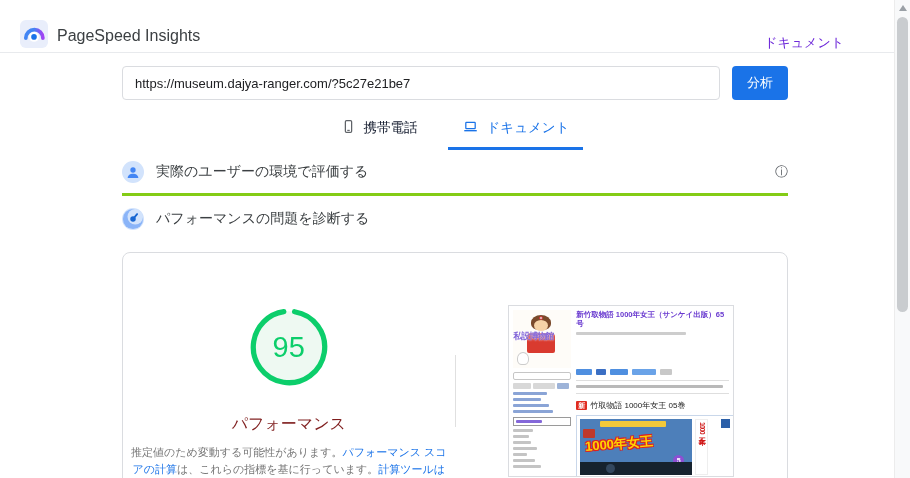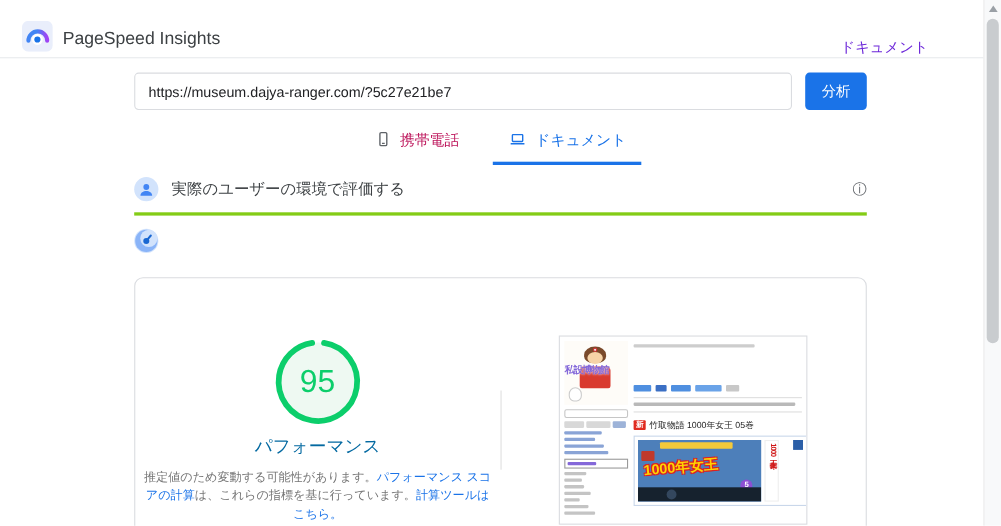--- a/index.html
+++ b/index.html
@@ -22,41 +22,41 @@
     padding:0 12px; font-size:13px; color:#202124; outline:none;
     font-family:"Liberation Sans","DejaVu Sans",sans-serif; }
   .analyze-btn { width:56px; height:34px; background:#1a73e8; color:#fff; border:none;
     border-radius:4px; font-size:13px; cursor:pointer;
     font-family:"Liberation Sans","DejaVu Sans",sans-serif; }
 
   
   .tabs { margin-top:10px; display:flex; justify-content:center; gap:16px; }
   .tab { display:flex; align-items:center; gap:8px; padding:9px 14px 10px;
     font-size:13.5px; cursor:pointer; border-bottom:3px solid transparent; }
-  .tab.inactive { color:#be185d; }
+  .tab.inactive { color:#0f172a; }
   .tab.active { color:#1a73e8; border-bottom-color:#1a73e8; }
 
   
   .panel-row { height:46px; display:flex; align-items:center; }
   .panel-row.bordered { border-bottom:3px solid #84cc16; }
   .circ-icon { width:22px; height:22px; border-radius:50%; background:#d2e3fc;
     display:flex; align-items:center; justify-content:center; overflow:hidden; flex:none; }
   .panel-title { margin-left:12px; font-size:14px; color:#3c4043; }
   .panel-status { margin-left:auto; display:flex; align-items:center; gap:7px; cursor:pointer; }
   .info-glyph { font-size:13px; color:#5f6368; line-height:1; }
   .status-text { font-size:13px; color:#1a73e8; }
 
   
   .card { margin-top:10px; border:1px solid #dadce0; border-radius:8px; min-height:300px; background:#fff; }
   .card-body { display:flex; padding-top:52px; }
   .col-left { flex:1; display:flex; flex-direction:column; align-items:center; }
   .gauge { position:relative; width:84px; height:84px; }
   .gauge .num { position:absolute; inset:0; display:flex; align-items:center;
     justify-content:center; font-size:29px; color:#0cce6b; }
-  .score-label { margin-top:7px; font-size:16px; color:#0369a1; }
+  .score-label { margin-top:25px; font-size:16px; color:#7f1d1d; }
   .score-note { margin-top:9px; width:322px; font-size:11px; line-height:1.55;
     text-align:center; color:#757575; }
   .score-note a { color:#1a73e8; text-decoration:none; cursor:pointer; }
 
   .v-divider { width:1px; background:#e0e0e0; height:72px; margin-top:50px; }
 
   .col-right { flex:1; display:flex; justify-content:center; }
 
   
   .thumb { width:226px; height:172px; border:1px solid #dadce0; background:#fff;
@@ -197,20 +197,21 @@
 
     <div class="panel-row">
       <span class="circ-icon">
         <svg width="22" height="22" viewBox="0 0 24 24">
           <circle cx="12" cy="12" r="11" fill="#8ab4f8"></circle>
           <circle cx="14.5" cy="9.5" r="8.5" fill="#d2e3fc"></circle>
           <circle cx="12" cy="12" r="3" fill="#1967d2"></circle>
           <rect x="11" y="4" width="2" height="7" rx="1" fill="#1967d2" transform="rotate(40 12 12)"></rect>
         </svg>
       </span>
+      <span class="panel-title">パフォーマンスの問題を診断する</span>
     </div>
 
     <div class="card">
       <div class="card-body">
 
         <div class="col-left">
           <div class="gauge">
             <svg width="84" height="84" viewBox="0 0 80 80">
               <circle cx="40" cy="40" r="34" fill="#eef9f2"></circle>
               <circle cx="40" cy="40" r="34" fill="none" stroke="#0cce6b" stroke-width="5" stroke-linecap="round" stroke-dasharray="202.94688542190067 213.62830044410595" transform="rotate(-81 40 40)"></circle>
@@ -254,20 +255,21 @@
               <div class="tp-bar bar-gray" style="width:20px"></div>
               <div class="tp-bar bar-gray" style="width:16px"></div>
               <div class="tp-bar bar-gray" style="width:18px"></div>
               <div class="tp-bar bar-gray" style="width:24px"></div>
               <div class="tp-bar bar-gray" style="width:14px"></div>
               <div class="tp-bar bar-gray" style="width:22px"></div>
               <div class="tp-bar bar-gray" style="width:28px"></div>
             </div>
 
             <div class="tp-main">
+              <div class="tp-h1">新竹取物語 1000年女王（サンケイ出版）65号</div>
               <div class="tp-sub"></div>
               <div class="tp-social">
                 <div class="sc-btn" style="width:16px"></div>
                 <div class="sc-btn" style="width:10px;background:#3b6fc4"></div>
                 <div class="sc-btn" style="width:18px"></div>
                 <div class="sc-btn" style="width:24px;background:#6aa3e8"></div>
                 <div class="sc-btn" style="width:12px;background:#c8c8c8"></div>
               </div>
               <div class="tp-rule"></div>
               <div class="tp-meta"></div>

